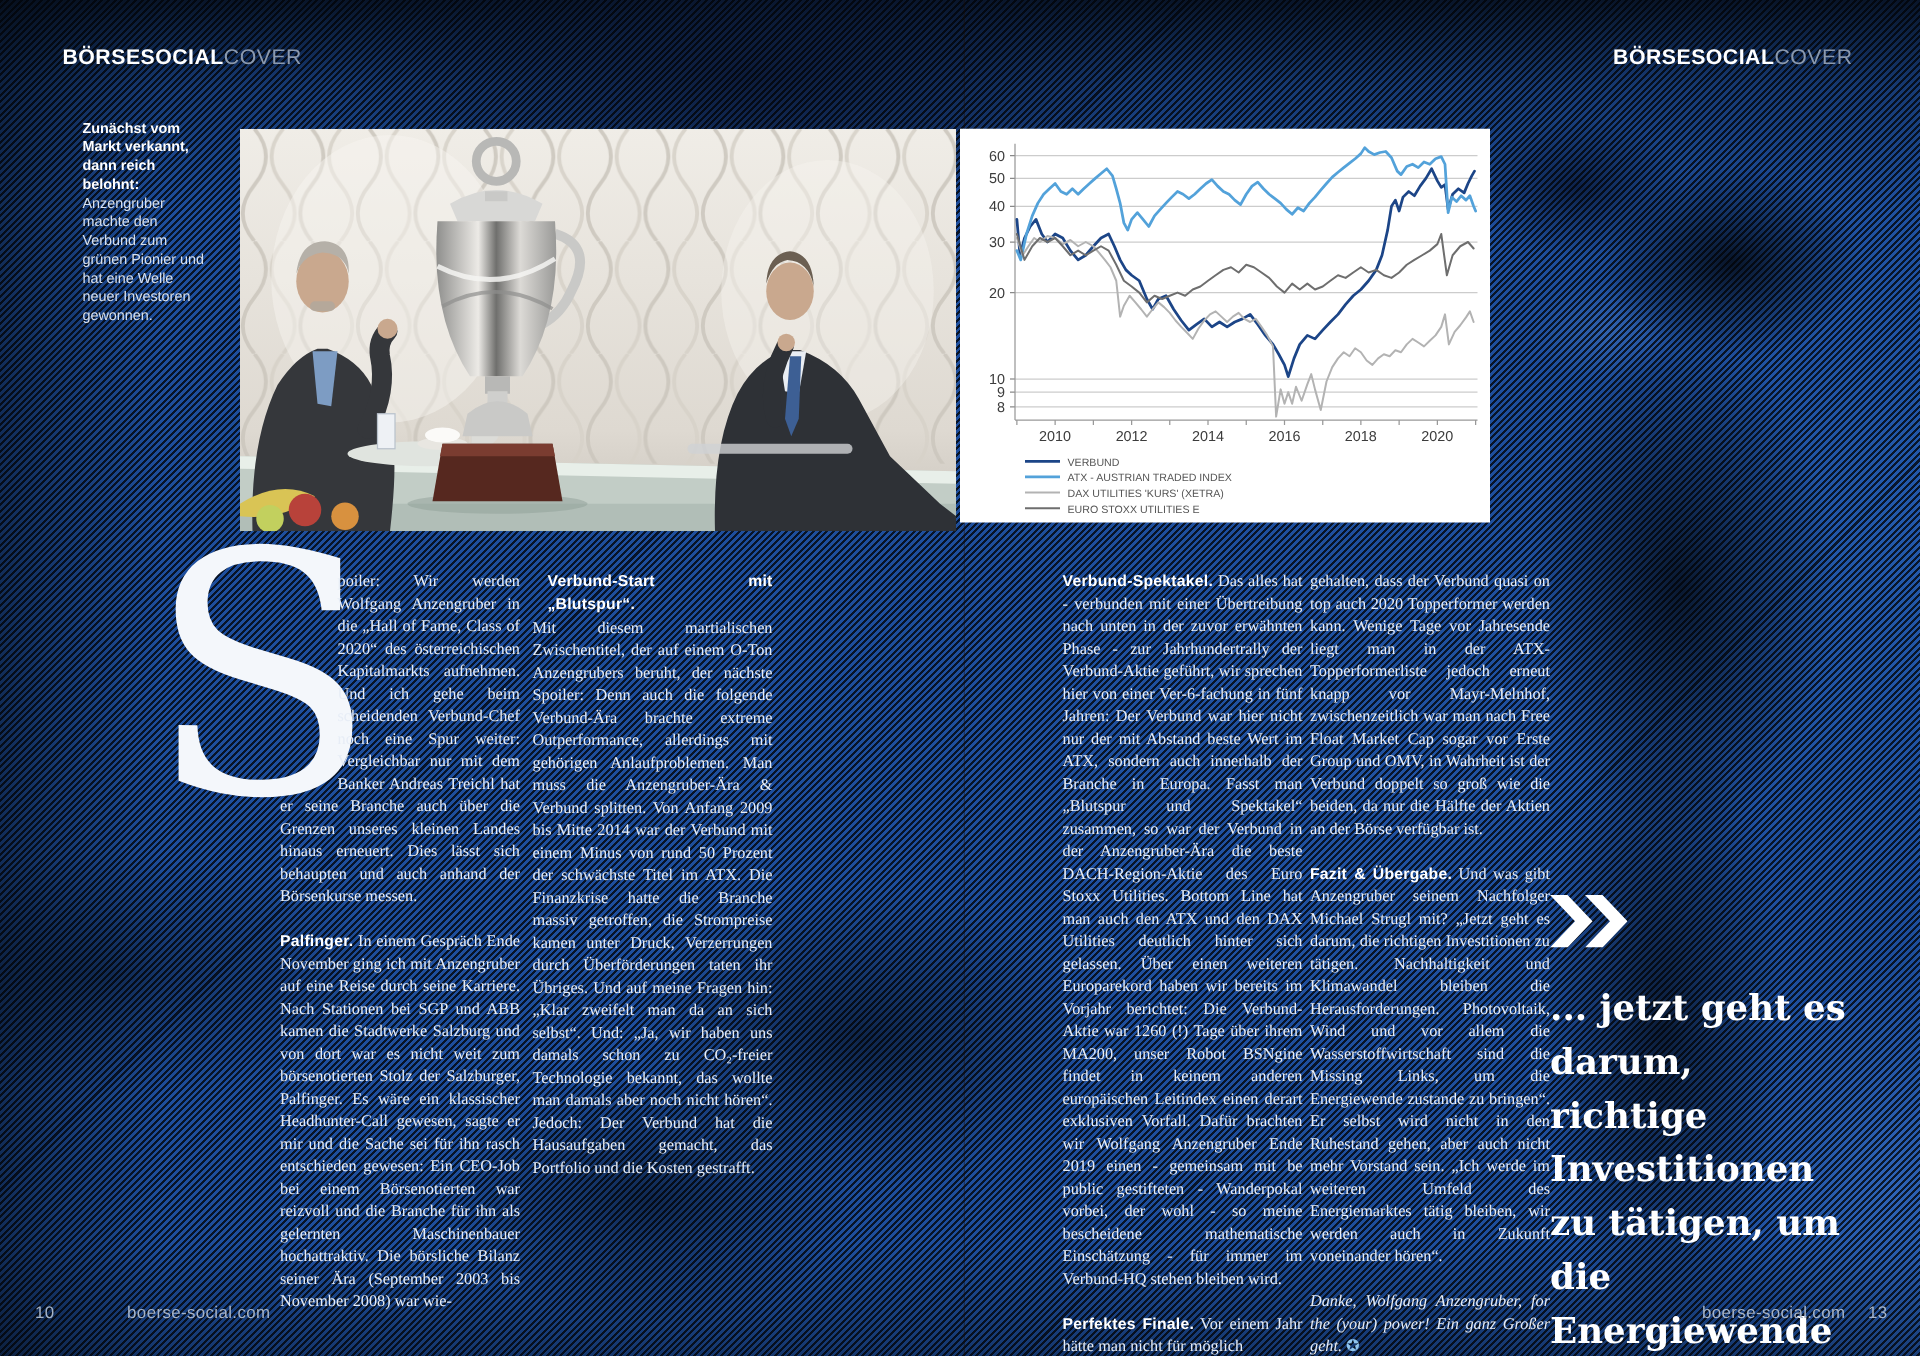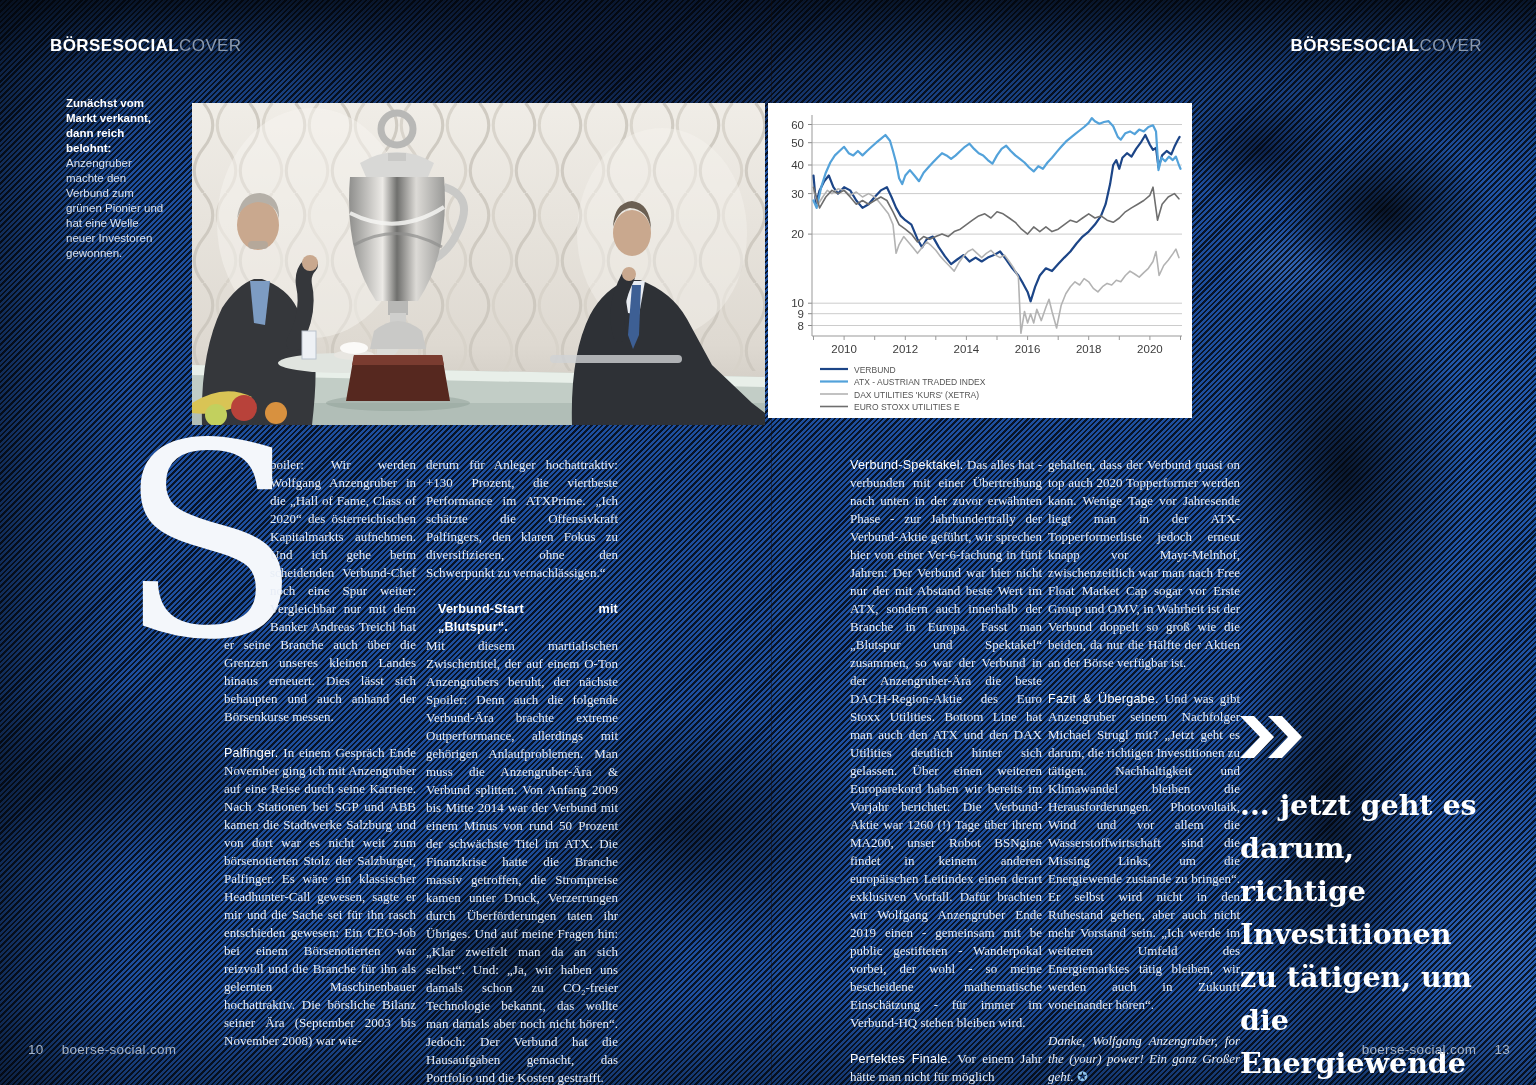--- a/index.html
+++ b/index.html
@@ -28,38 +28,38 @@
   .gutter-line{position:absolute;left:771px;top:0;width:1px;height:1085px;background:rgba(25,12,4,.4);}
   
   .brand{position:absolute;top:36px;font-size:17px;font-weight:bold;letter-spacing:.4px;color:#fff;white-space:nowrap;}
   .brand .light{color:#8b99ad;font-weight:normal;}
   .brand.left{left:50px;}
   .brand.right{right:54px;text-align:right;}
   .footer{position:absolute;top:1042px;font-size:13.5px;color:#a7b4c6;letter-spacing:.3px;}
   .footer.left{left:28px;}
   .footer.right{right:26px;}
   .footer .pagenum{display:inline-block;}
-  .footer .site{display:inline-block;margin:0 14px;}
+  .footer .site{display:inline-block;margin:0 14px;padding-left:40px;}
   .footer .site{cursor:pointer;}
   
   .caption{position:absolute;left:66px;top:96px;width:104px;
     font-size:11.5px;line-height:15px;color:#d8e1ee;}
   .caption b{color:#fff;}
   
   .photo{position:absolute;left:192px;top:103px;width:573px;height:322px;overflow:hidden;}
   
   .chartbox{position:absolute;left:768px;top:103px;width:424px;height:315px;background:#fff;}
   .chartbox svg{display:block;}
   
   .dropcap{position:absolute;left:118px;top:442px;width:170px;height:210px;color:#f4f7fb;
     font-family:"DejaVu Serif",serif;font-weight:200;font-size:268px;line-height:200px;overflow:visible;}
   .col{position:absolute;top:456px;width:192px;color:#e7edf6;text-align:justify;
     font-family:"Liberation Serif",serif;font-size:13px;line-height:18px;margin-left:28px;}
   .col p{margin:0 0 18px 0;}
-  .col .runin{font-family:"Liberation Sans",sans-serif;font-weight:normal;color:#fff;font-size:12.6px;letter-spacing:.2px;}
+  .col .runin{font-family:"Liberation Sans",sans-serif;font-weight:bold;color:#fff;font-size:12.6px;letter-spacing:.2px;}
   .col .blockhead{display:block;font-family:"Liberation Sans",sans-serif;font-weight:bold;color:#fff;
     font-size:12.6px;letter-spacing:.2px;margin-bottom:1px;padding-left:12px;}
   .col .closing{font-style:italic;}
   .col .endmark{font-style:normal;color:#8fc4ec;font-size:13px;}
   #col1{left:196px;}
   #col2{left:398px;}
   #col3{left:822px;}
   #col4{left:1020px;}
   .dc-spacer{float:left;width:46px;height:180px;}
   
@@ -233,21 +233,20 @@
 
   <div class="dropcap">S</div>
 
   <div class="col" id="col1">
     <div class="dc-spacer"></div>
     <p>poiler: Wir werden Wolfgang Anzengruber in die „Hall of Fame, Class of 2020“ des österreichischen Kapitalmarkts aufnehmen. Und ich gehe beim scheidenden Verbund-Chef noch eine Spur weiter: Vergleichbar nur mit dem Banker Andreas Treichl hat er seine Branche auch über die Grenzen unseres kleinen Landes hinaus erneuert. Dies lässt sich behaupten und auch anhand der Börsenkurse messen.</p>
     <p><span class="runin">Palfinger.</span> <span>In einem Gespräch Ende November ging ich mit Anzengruber auf eine Reise durch seine Karriere. Nach Stationen bei SGP und ABB kamen die Stadtwerke Salzburg und von dort war es nicht weit zum börsenotierten Stolz der Salzburger, Palfinger. Es wäre ein klassischer Headhunter-Call gewesen, sagte er mir und die Sache sei für ihn rasch entschieden gewesen: Ein CEO-Job bei einem Börsenotierten war reizvoll und die Branche für ihn als gelernten Maschinenbauer hochattraktiv. Die börsliche Bilanz seiner Ära (September 2003 bis November 2008) war wie-</span></p>
   </div>
 
   <div class="col" id="col2">
-    <p>derum für Anleger hochattraktiv: +130 Prozent, die viertbeste Performance im ATXPrime. „Ich schätzte die Offensivkraft Palfingers, den klaren Fokus zu diversifizieren, ohne den Schwerpunkt zu vernachlässigen.“</p>
     <p><span class="blockhead">Verbund-Start mit „Blutspur“.</span><span>Mit diesem martialischen Zwischentitel, der auf einem O-Ton Anzengrubers beruht, der nächste Spoiler: Denn auch die folgende Verbund-Ära brachte extreme Outperformance, allerdings mit gehörigen Anlaufproblemen. Man muss die Anzengruber-Ära &amp; Verbund splitten. Von Anfang 2009 bis Mitte 2014 war der Verbund mit einem Minus von rund 50 Prozent der schwächste Titel im ATX. Die Finanzkrise hatte die Branche massiv getroffen, die Strompreise kamen unter Druck, Verzerrungen durch Überförderungen taten ihr Übriges. Und auf meine Fragen hin: „Klar zweifelt man da an sich selbst“. Und: „Ja, wir haben uns damals schon zu CO₂-freier Technologie bekannt, das wollte man damals aber noch nicht hören“. Jedoch: Der Verbund hat die Hausaufgaben gemacht, das Portfolio und die Kosten gestrafft.</span></p>
   </div>
 
   <div class="col" id="col3">
     <p><span class="runin">Verbund-Spektakel.</span> <span>Das alles hat - verbunden mit einer Übertreibung nach unten in der zuvor erwähnten Phase - zur Jahrhundertrally der Verbund-Aktie geführt, wir sprechen hier von einer Ver-6-fachung in fünf Jahren: Der Verbund war hier nicht nur der mit Abstand beste Wert im ATX, sondern auch innerhalb der Branche in Europa. Fasst man „Blutspur und Spektakel“ zusammen, so war der Verbund in der Anzengruber-Ära die beste DACH-Region-Aktie des Euro Stoxx Utilities. Bottom Line hat man auch den ATX und den DAX Utilities deutlich hinter sich gelassen. Über einen weiteren Europarekord haben wir bereits im Vorjahr berichtet: Die Verbund-Aktie war 1260 (!) Tage über ihrem MA200, unser Robot BSNgine findet in keinem anderen europäischen Leitindex einen derart exklusiven Vorfall. Dafür brachten wir Wolfgang Anzengruber Ende 2019 einen - gemeinsam mit be public gestifteten - Wanderpokal vorbei, der wohl - so meine bescheidene mathematische Einschätzung - für immer im Verbund-HQ stehen bleiben wird.</span></p>
     <p><span class="runin">Perfektes Finale.</span> <span>Vor einem Jahr hätte man nicht für möglich</span></p>
   </div>
 
   <div class="col" id="col4">
     <p>gehalten, dass der Verbund quasi on top auch 2020 Topperformer werden kann. Wenige Tage vor Jahresende liegt man in der ATX-Topperformerliste jedoch erneut knapp vor Mayr-Melnhof, zwischenzeitlich war man nach Free Float Market Cap sogar vor Erste Group und OMV, in Wahrheit ist der Verbund doppelt so groß wie die beiden, da nur die Hälfte der Aktien an der Börse verfügbar ist.</p>

